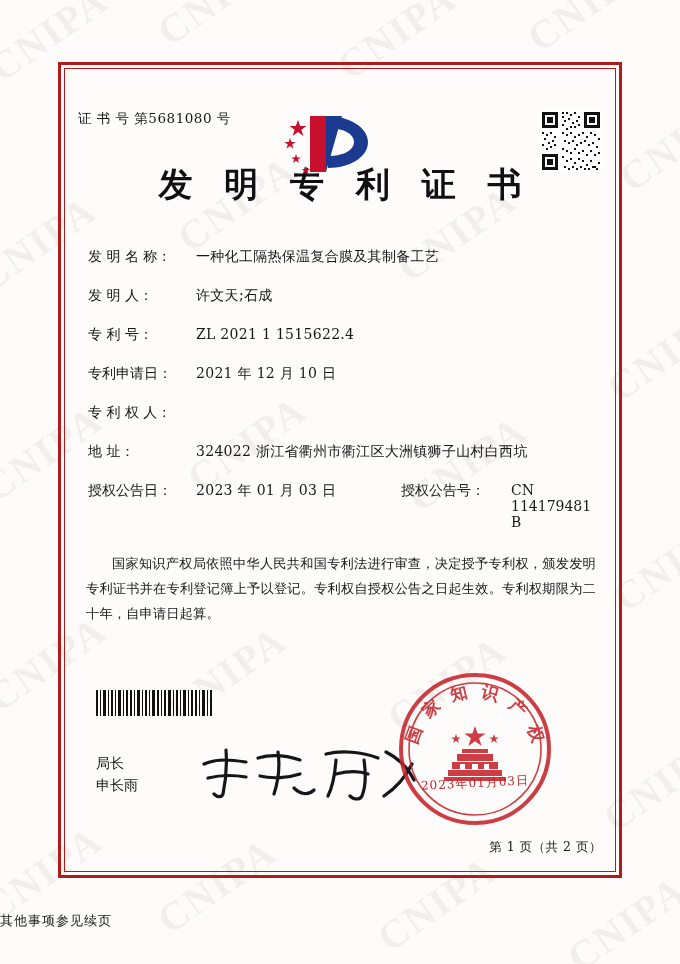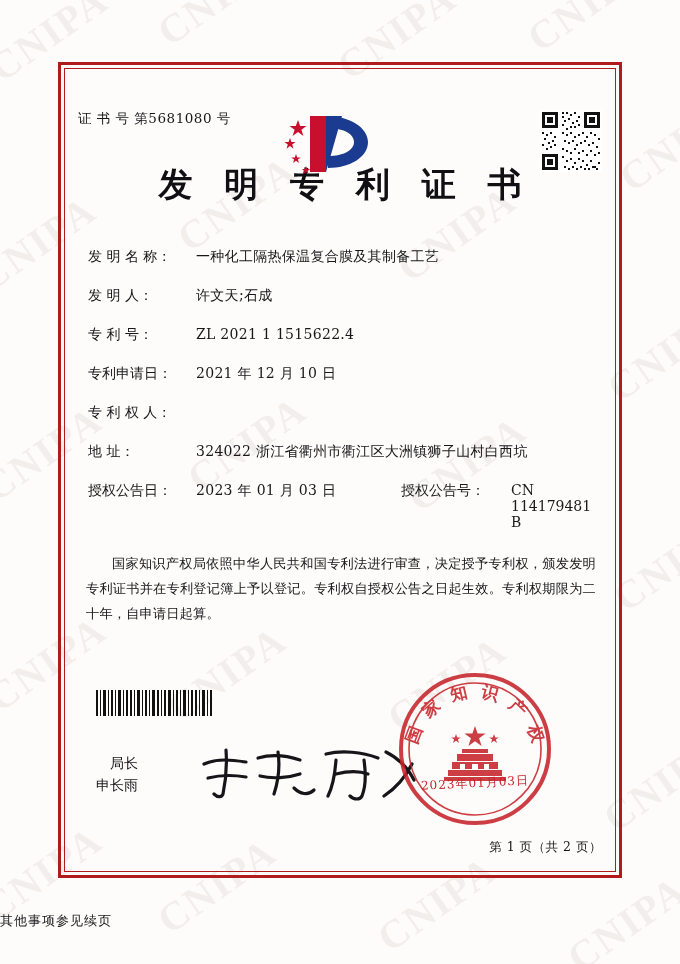--- a/index.html
+++ b/index.html
@@ -142,21 +142,20 @@
     height: 26px; width: 118px;
   }
 
   
   .sig-block {
     position: absolute;
     left: 18px; bottom: 68px;
     font-size: 14px;
     line-height: 22px;
     color: #17171a;
-    text-align: right;
   }
   .sig-script {
     position: absolute;
     left: 118px; bottom: 62px;
     width: 230px; height: 58px;
   }
 
   
   .seal {
     position: absolute;

